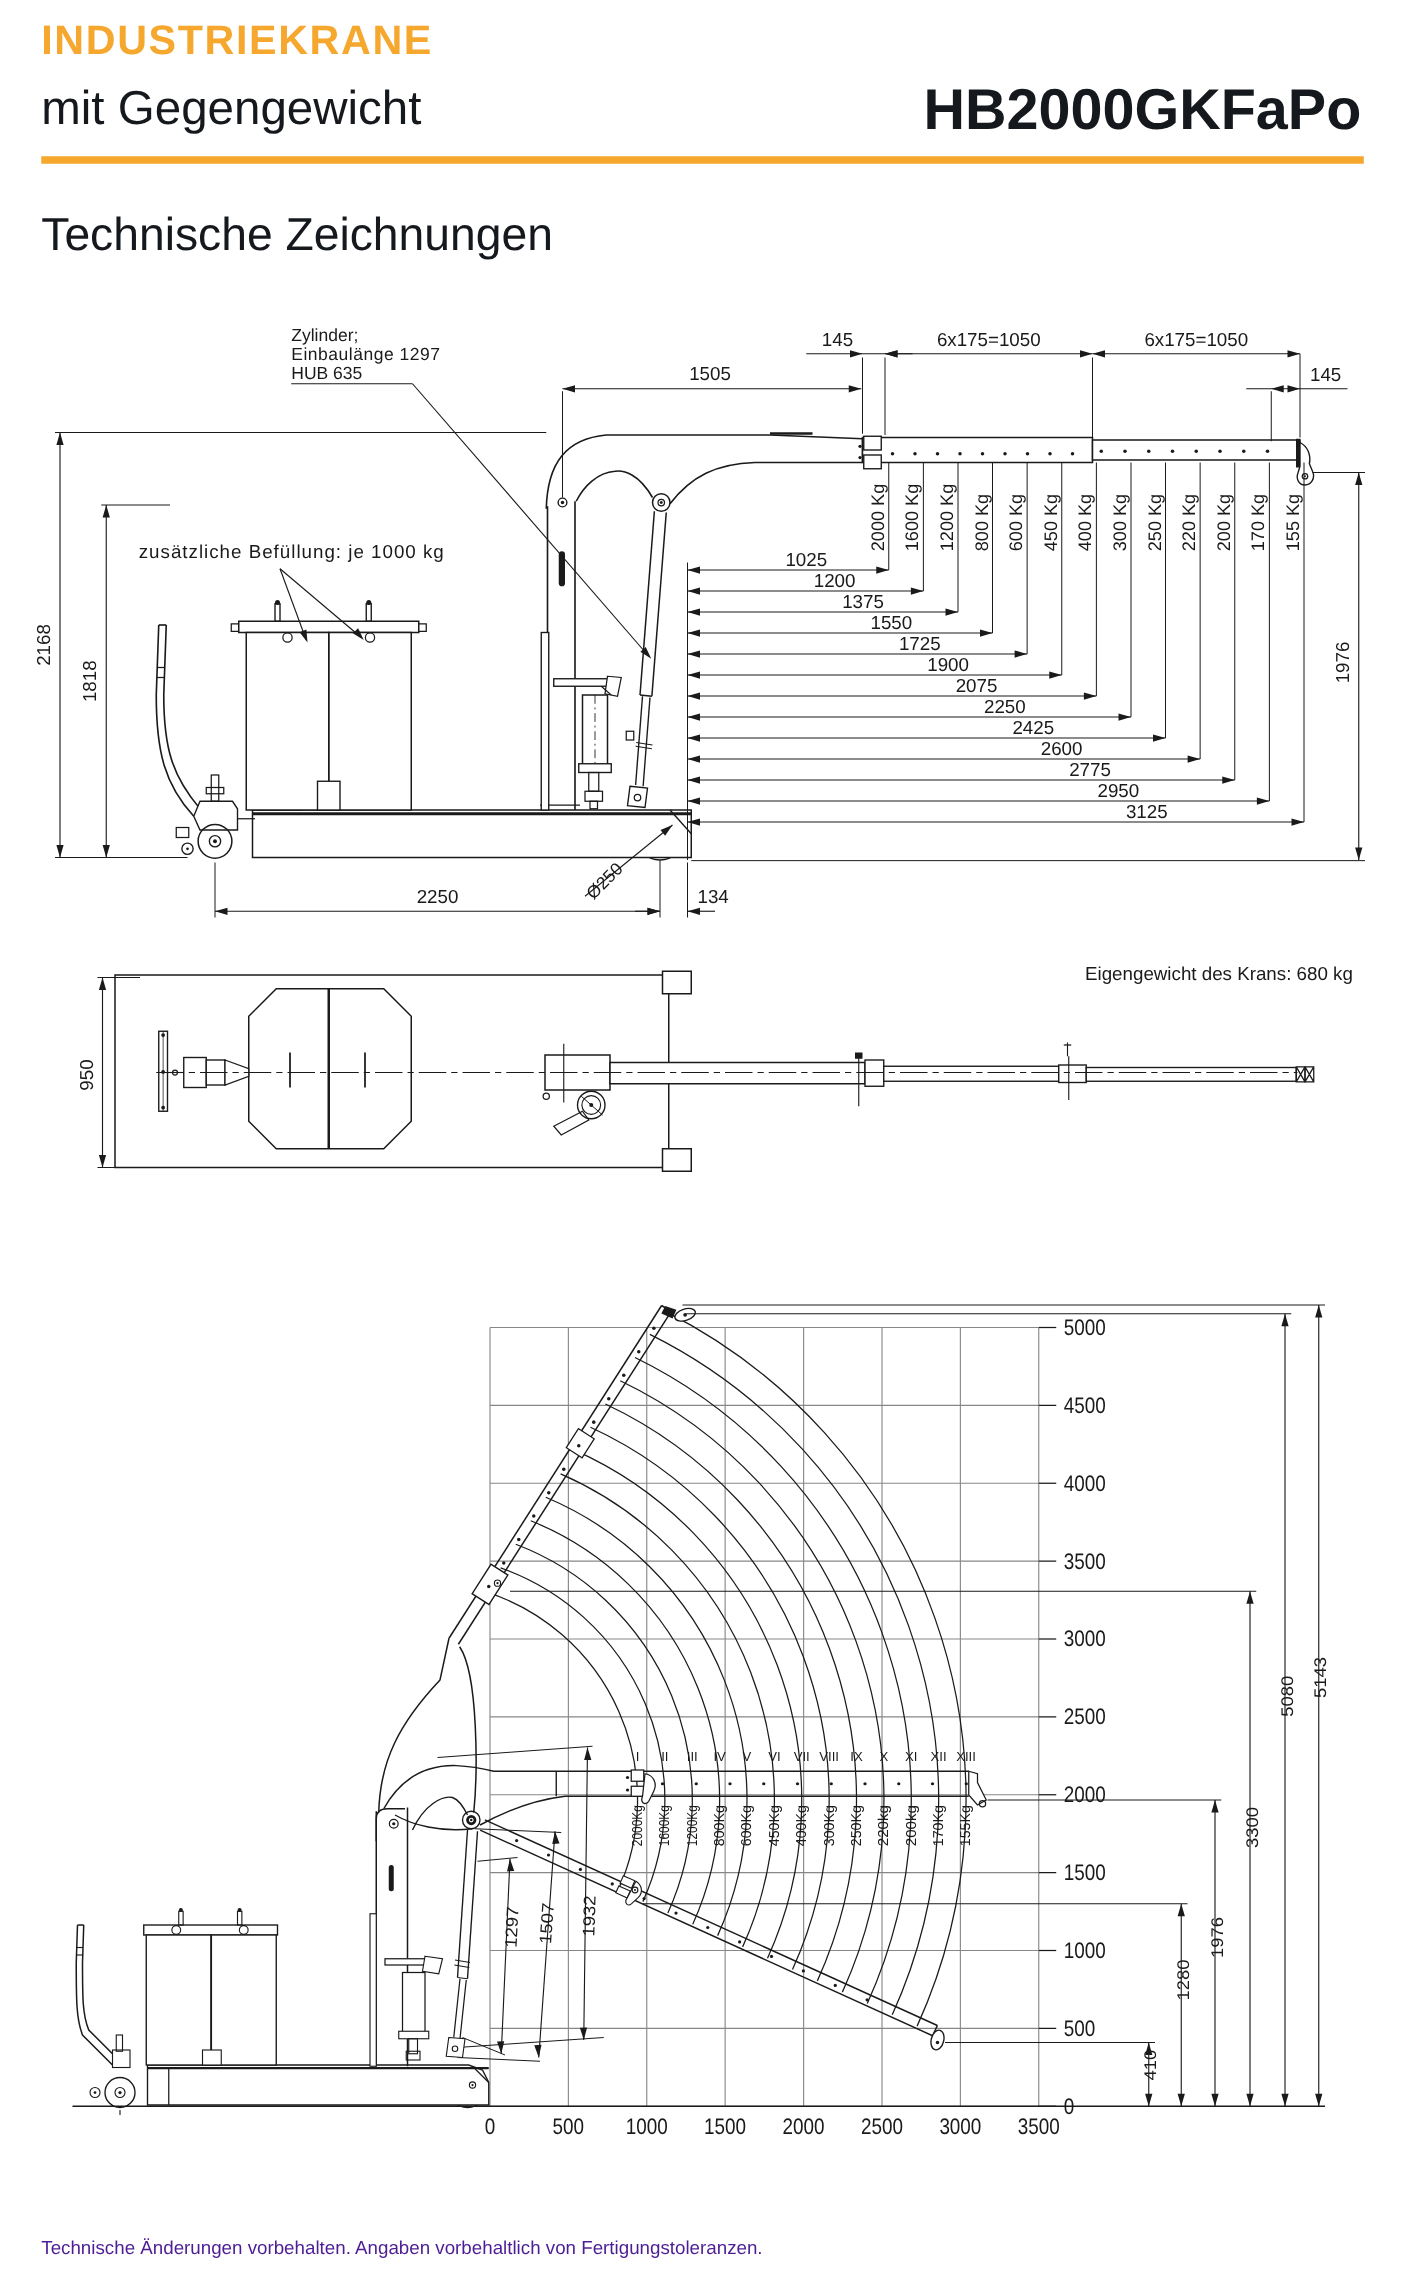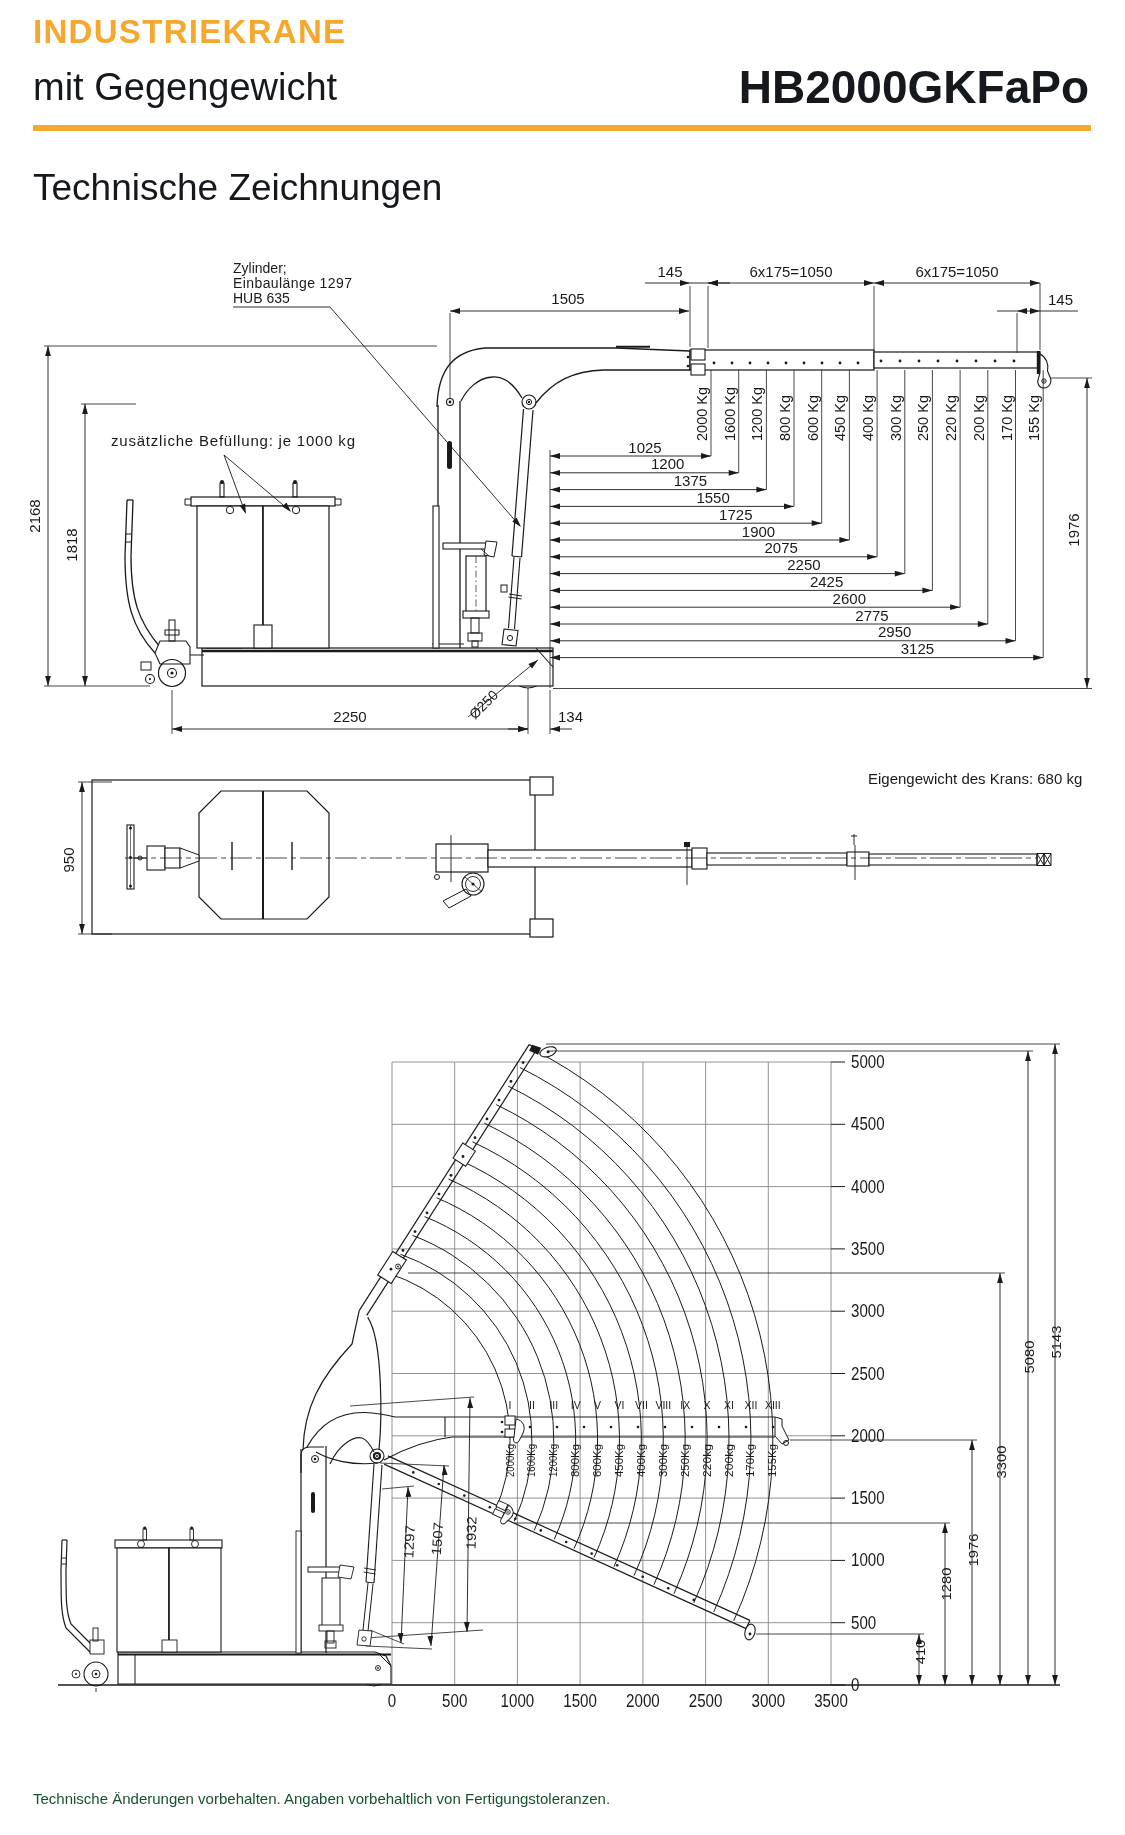--- a/index.html
+++ b/index.html
@@ -787,13 +787,13 @@
           <line x1="368" y1="1583" x2="363" y2="1630" stroke-width="1.0"></line>
           <line x1="373" y1="1584" x2="368" y2="1631" stroke-width="1.0"></line>
           <line x1="364" y1="1568" x2="376" y2="1570" stroke-width="0.9"></line>
           <line x1="363.5" y1="1572" x2="375.5" y2="1574" stroke-width="0.9"></line>
           <path d="M359,1630 L372,1631 L370,1646 L357,1645 Z" fill="#fff" stroke-width="0.9"></path>
           <circle cx="364" cy="1639" r="2.2" fill="none" stroke-width="0.9"></circle>
         </g>
 </g>
 </svg>
 
-<div class="abs" style="left:33px;top:1790px;font-size:15px;color:#14532d;">Technische Änderungen vorbehalten. Angaben vorbehaltlich von Fertigungstoleranzen.</div>
+<div class="abs" style="left:33px;top:1790px;font-size:15px;color:#4c1d95;">Technische Änderungen vorbehalten. Angaben vorbehaltlich von Fertigungstoleranzen.</div>
 </div>
 </body></html>

